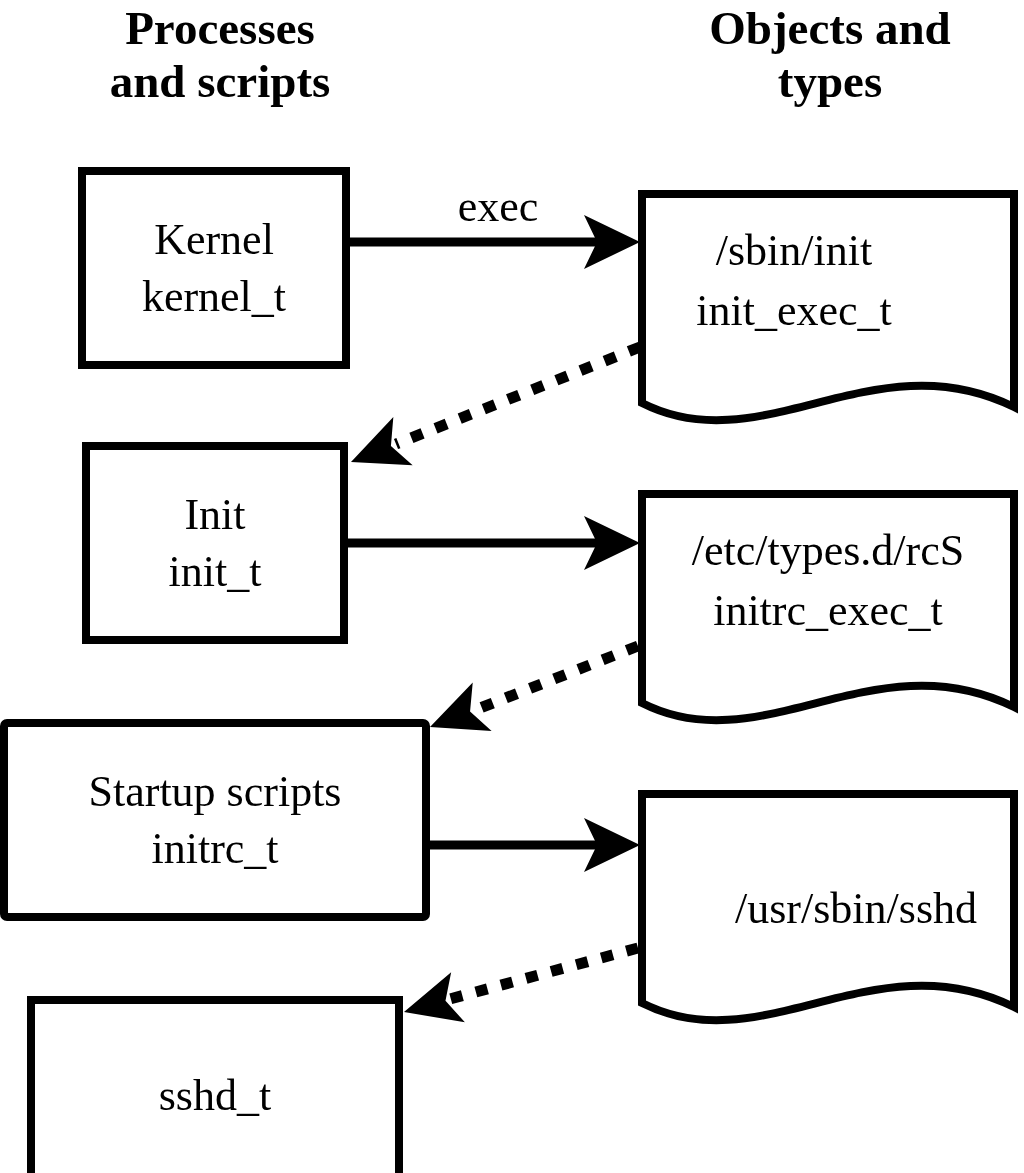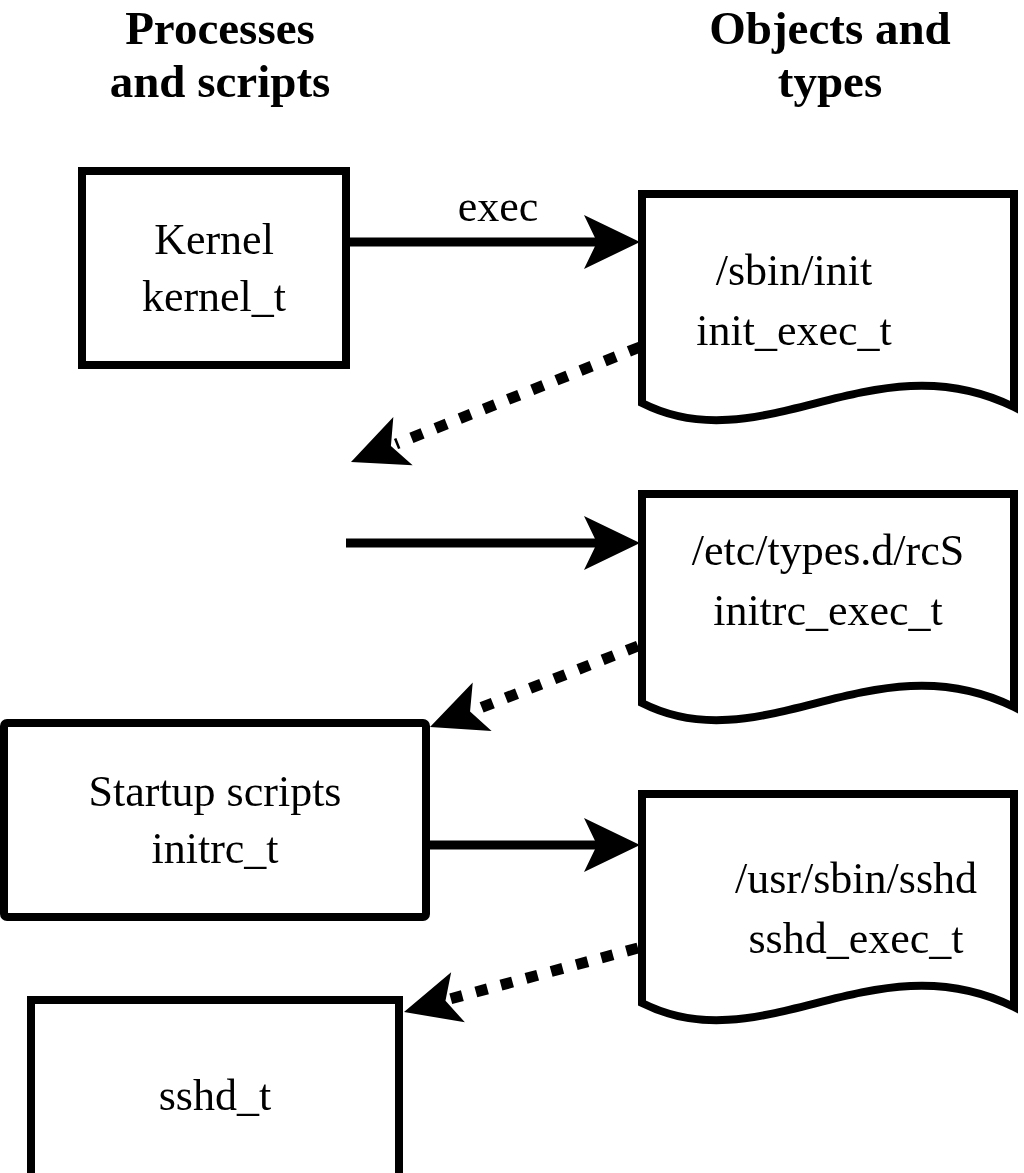--- a/index.html
+++ b/index.html
@@ -116,36 +116,39 @@
   </div>
   <div class="heading" style="left:625px; top:2px; width:410px;">
     <div>Objects and</div>
     <div>types</div>
   </div>
 
   <div class="pbox" style="left:78px; top:143px; width:272px; height:202px;">
     <div>Kernel</div>
     <div>kernel_t</div>
   </div>
+  <div class="pbox" style="left:82px; top:418px; width:266px; height:202px;">
+    <div>Init</div>
+    <div>init_t</div>
+  </div>
   <div class="pbox" style="left:0px; top:695px; width:430px; height:202px;border-radius:7px;">
     <div>Startup scripts</div>
     <div>initrc_t</div>
   </div>
   <div class="pbox" style="left:27px; top:972px; width:376px; height:198px;">
     <div>sshd_t</div>
   </div>
 
-  <div class="doctext" style="left:646px; top:190px; width:296px; height:182px;margin-top:20px;">
+  <div class="doctext" style="left:646px; top:190px; width:296px; height:182px;">
     <div>/sbin/init</div>
     <div>init_exec_t</div>
   </div>
   <div class="doctext" style="left:646px; top:490px; width:364px; height:182px;">
     <div>/etc/types.d/rcS</div>
     <div>initrc_exec_t</div>
   </div>
   <div class="doctext" style="left:646px; top:818px; width:420px; height:182px;">
     <div>/usr/sbin/sshd</div>
-    <div>sshd_exec_t</div>
   </div>
 
   <div class="execlabel" style="left:428px; top:181px; width:140px;">exec</div>
 
 </div>
 
 </body></html>

